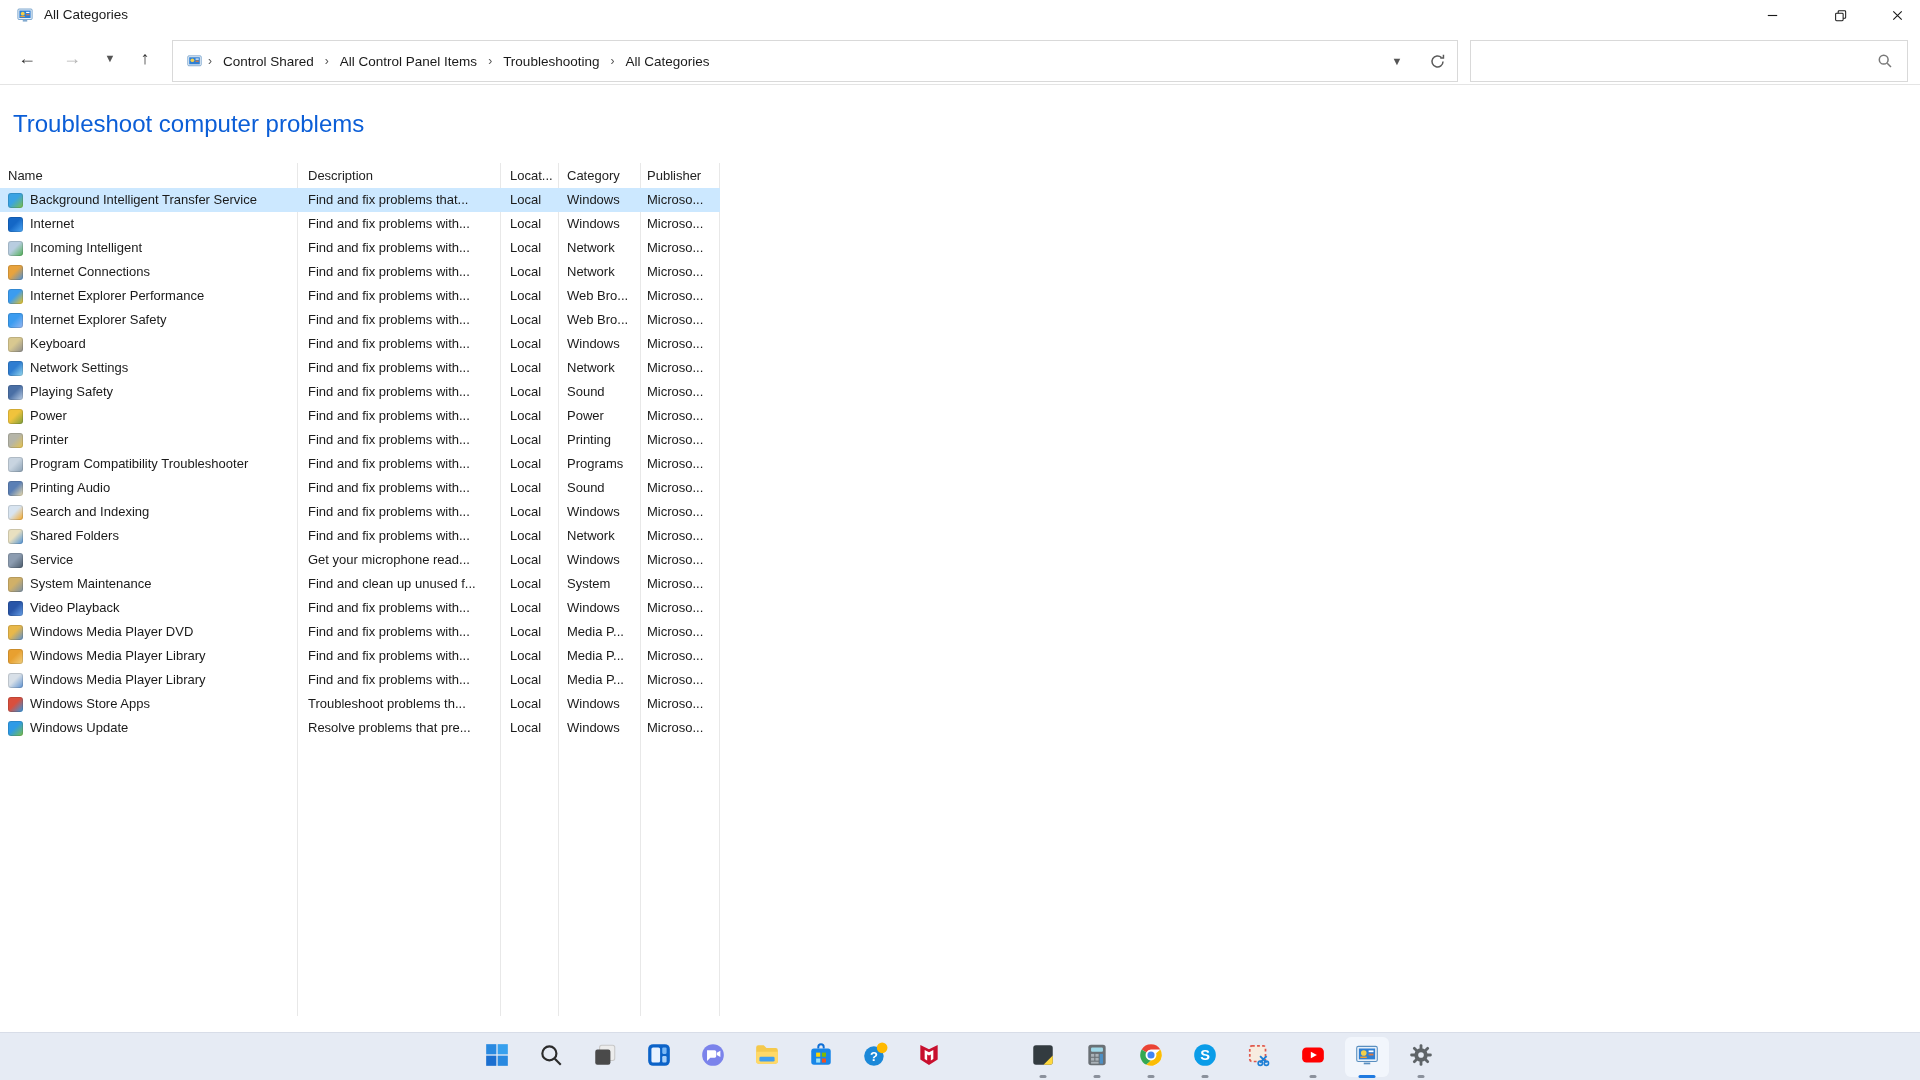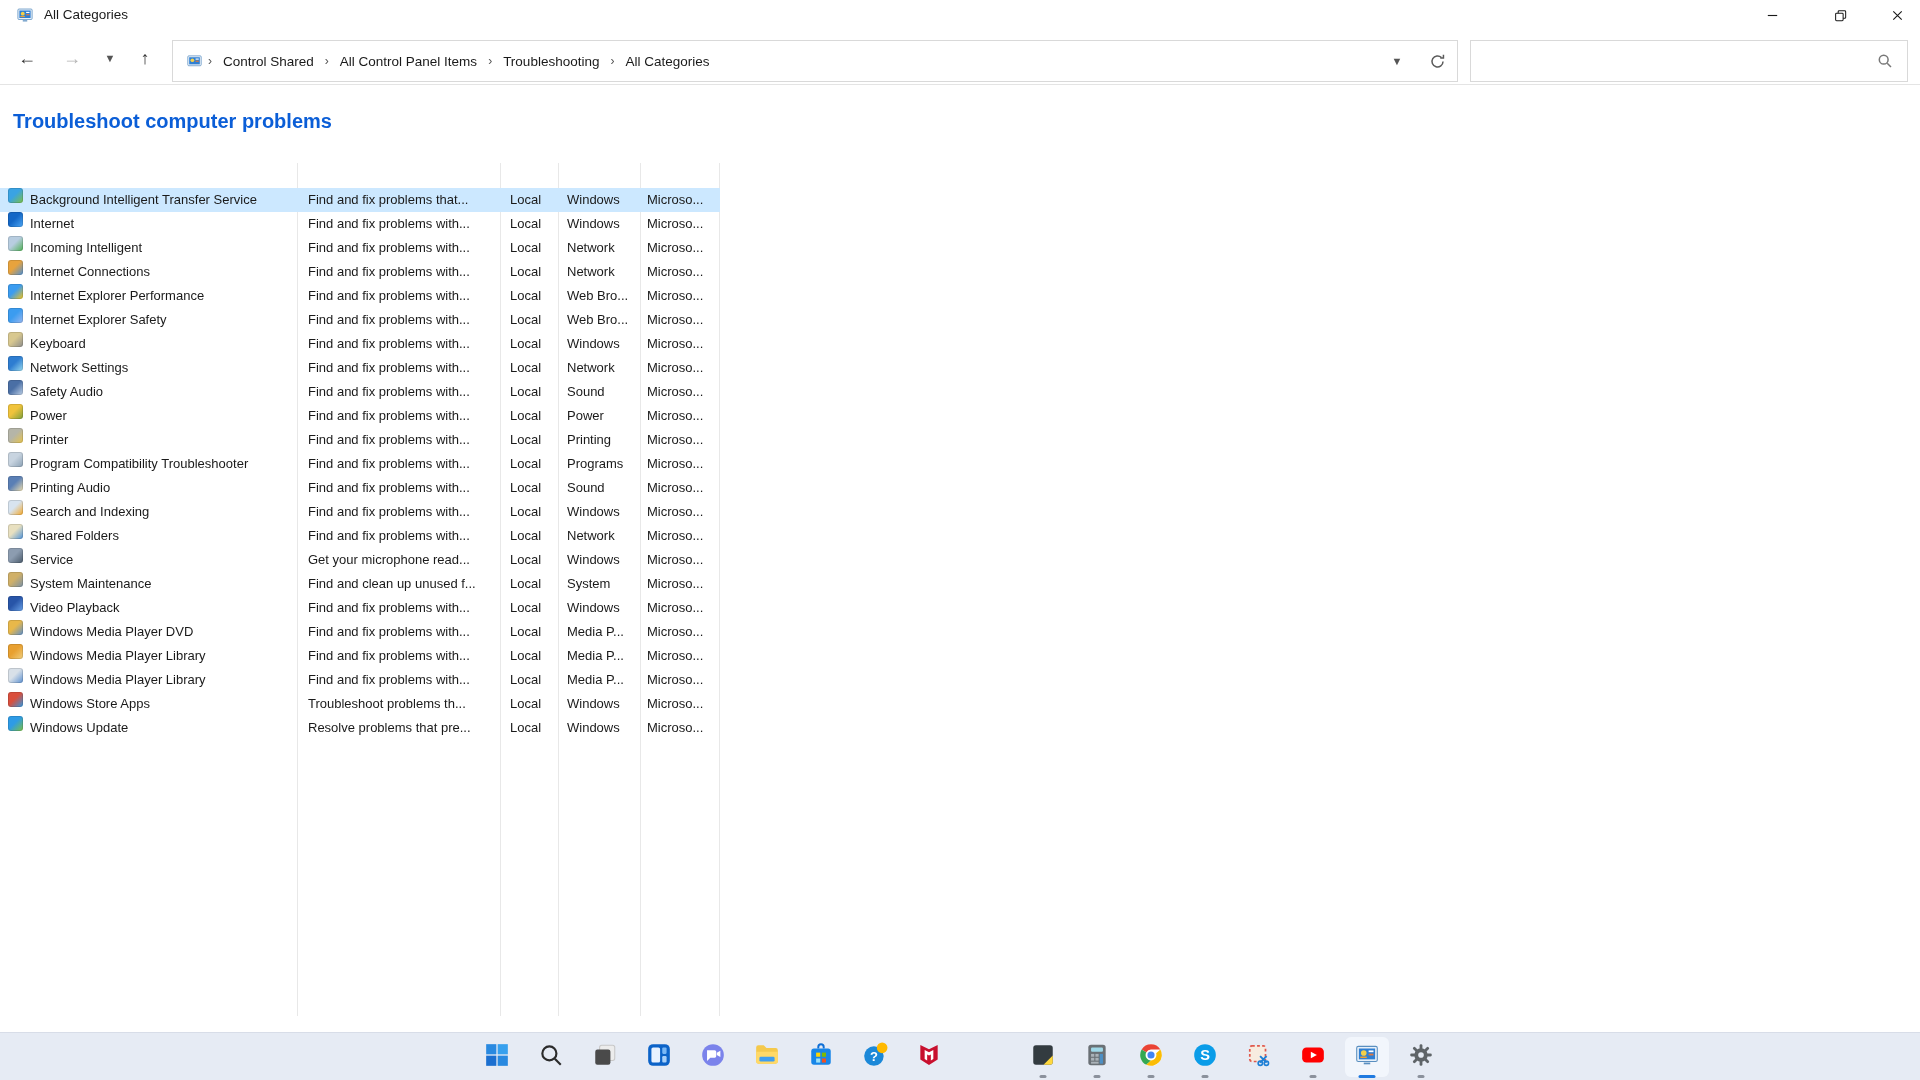--- a/index.html
+++ b/index.html
@@ -30,33 +30,33 @@
   .crumb{padding:5px 6px; cursor:default;}
   .crumb-sep{color:#555; font-size:12px; padding:0 5px;}
   .addr-right{position:absolute; right:0; top:0; height:40px; display:flex; align-items:center;}
   .addr-chev{width:40px; text-align:center; color:#555; font-size:11px;}
   .refresh{width:40px; display:flex; justify-content:center;}
   .searchbox{position:absolute; left:1470px; top:10px; width:438px; height:42px; border:1px solid var(--border); background:#fff;}
   .searchbox input{position:absolute; left:10px; top:1px; width:390px; height:38px; border:0; outline:0; font-size:13.5px; font-family:inherit;}
   .search-mag{position:absolute; right:14px; top:12px;}
 
   
-  .heading{position:absolute; left:13px; top:110px; font-size:20px; font-weight:700; color:var(--accent);text-align:center;}
+  .heading{position:absolute; left:13px; top:110px; font-size:24px; font-weight:400; color:var(--accent);text-align:center;}
 
   .listview{position:absolute; left:0; top:163px; width:720px; height:853px; font-size:13px;}
   .vline{position:absolute; top:0; bottom:0; width:1px; background:var(--line);}
   .lhead{position:absolute; left:0; top:0; width:720px; height:25px; display:flex; color:#222;}
   .hcell{height:25px; line-height:25px; overflow:hidden; white-space:nowrap;}
   .rows{position:absolute; left:0; top:25px; width:720px;}
   .row{display:flex; height:24px; align-items:center; cursor:default;}
   .row.selected{background:var(--selection);}
   .cell{overflow:hidden; white-space:nowrap; height:24px; line-height:24px;}
   .c0{width:297px; padding-left:8px;} .c1{width:203px; padding-left:11px;}
   .c2{width:58px; padding-left:10px;} .c3{width:82px; padding-left:9px;} .c4{width:79px; padding-left:7px;}
-  .c0.cell{display:flex; padding-left:8px;}
+  .c0.cell{display:flex; align-items:center; padding-left:8px;}
   .chip{width:15px; height:15px; border-radius:3px; margin-right:7px; flex:0 0 auto; box-shadow:inset 0 0 0 1px rgba(0,0,0,.12);}
 
   
   .taskbar{position:absolute; left:0; top:1032px; width:1920px; height:48px; background:var(--taskbar); border-top:1px solid #d8dde8;}
   .tb-group{position:absolute; top:0; height:48px; display:flex;}
   .tb-group.g1{left:470px;} .tb-group.g2{left:1016px;}
   .tb-btn{position:relative; width:54px; height:48px; display:flex; align-items:center; justify-content:center; cursor:pointer;}
   .tb-btn svg{width:26px; height:26px;}
   .tb-btn .dash{position:absolute; bottom:3px; left:50%; transform:translateX(-50%); width:7px; height:3px; border-radius:2px; background:#8b919c;}
   .tb-btn.active::before{content:""; position:absolute; inset:4px 5px; background:#f2f6fc; border-radius:6px;}
@@ -146,20 +146,27 @@
 </div>
 
 <div class="heading">Troubleshoot computer problems</div>
 
 <div class="listview">
   <div class="vline" style="left:297px"></div>
   <div class="vline" style="left:500px"></div>
   <div class="vline" style="left:558px"></div>
   <div class="vline" style="left:640px"></div>
   <div class="vline" style="left:719px"></div>
+  <div class="lhead">
+      <div class="hcell c0">Name</div>
+      <div class="hcell c1">Description</div>
+      <div class="hcell c2">Locat...</div>
+      <div class="hcell c3">Category</div>
+      <div class="hcell c4">Publisher</div>
+    </div>
   <div class="rows">
       <div class="row selected">
         <div class="cell c0">
           <span class="chip" style="background: linear-gradient(135deg, rgb(58, 163, 227) 45%, rgb(125, 194, 66));"></span>
           <span>Background Intelligent Transfer Service</span>
         </div>
         <div class="cell c1">Find and fix problems that...</div>
         <div class="cell c2">Local</div>
         <div class="cell c3">Windows</div>
         <div class="cell c4">Microso...</div>
@@ -230,21 +237,21 @@
           <span>Network Settings</span>
         </div>
         <div class="cell c1">Find and fix problems with...</div>
         <div class="cell c2">Local</div>
         <div class="cell c3">Network</div>
         <div class="cell c4">Microso...</div>
       </div>
       <div class="row">
         <div class="cell c0">
           <span class="chip" style="background: linear-gradient(135deg, rgb(74, 111, 165) 45%, rgb(192, 210, 232));"></span>
-          <span>Safety Audio</span>
+          <span>Playing Safety</span>
         </div>
         <div class="cell c1">Find and fix problems with...</div>
         <div class="cell c2">Local</div>
         <div class="cell c3">Sound</div>
         <div class="cell c4">Microso...</div>
       </div>
       <div class="row">
         <div class="cell c0">
           <span class="chip" style="background: linear-gradient(135deg, rgb(240, 195, 60) 45%, rgb(122, 158, 59));"></span>
           <span>Power</span>

